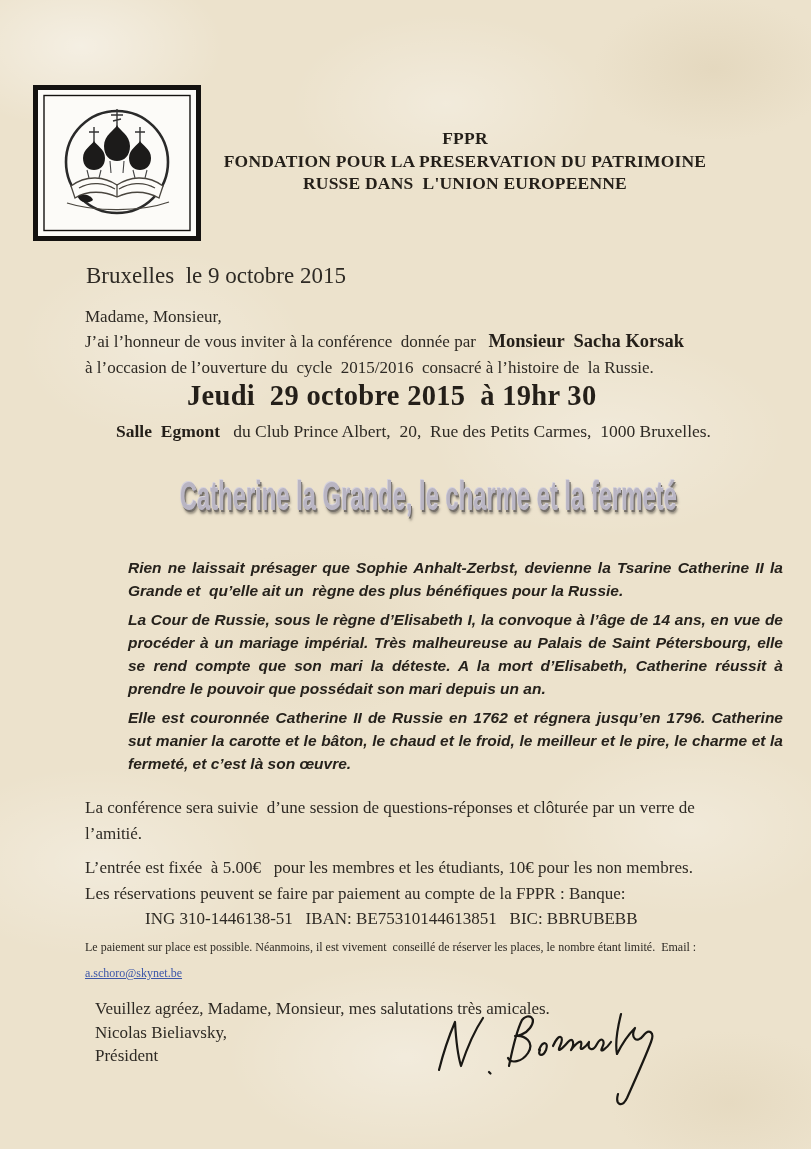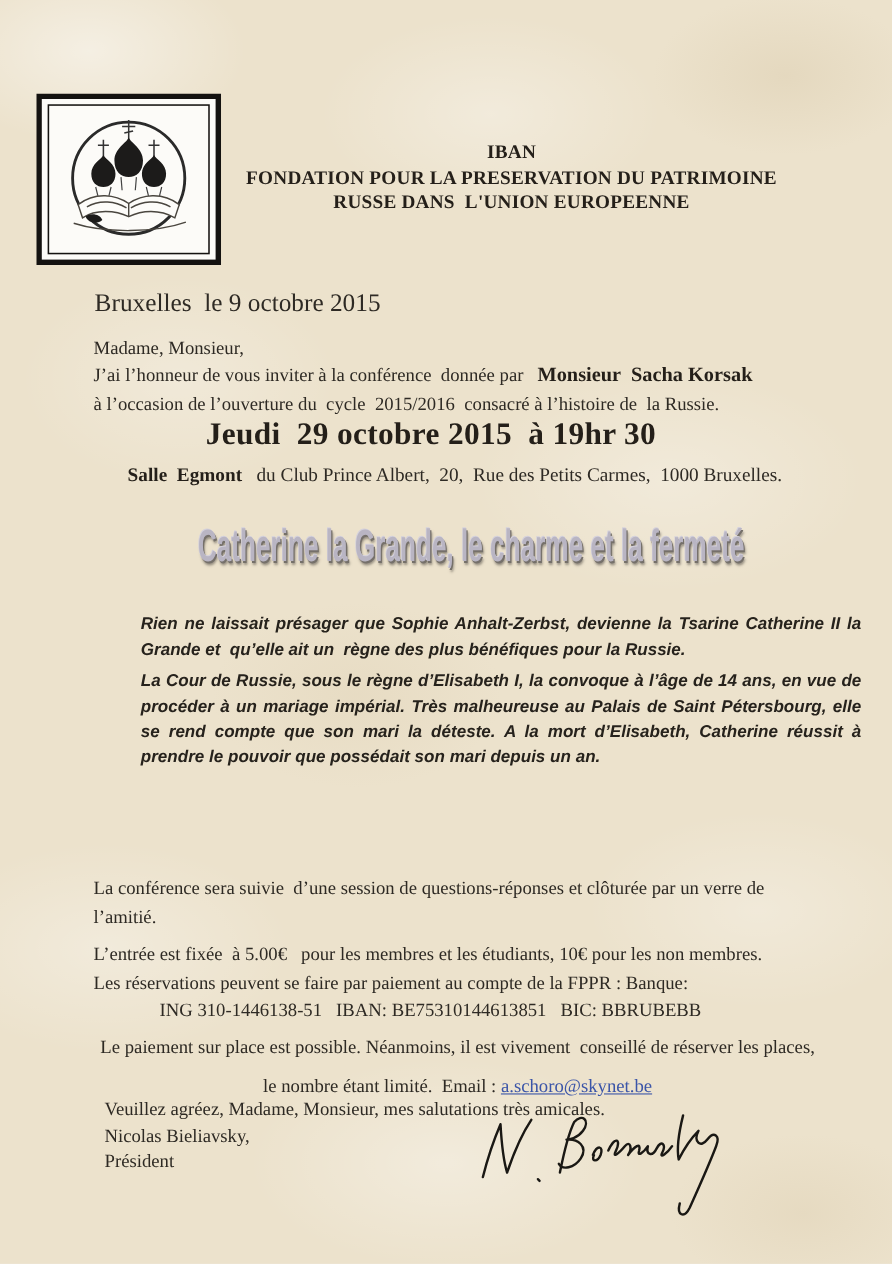--- a/index.html
+++ b/index.html
@@ -70,21 +70,21 @@
     font-style:italic;font-weight:bold;
     font-size:15.5px;line-height:23px;
     color:#26221c;text-align:justify;margin-left:43px;
   }
   .abstract p{margin:0 0 6px 0;}
 
   .followup{left:85px;top:795px;width:668px;font-size:17px;line-height:26px;}
   .pricing-1{left:85px;top:858px;font-size:17px;}
   .pricing-2{left:85px;top:884px;font-size:17px;}
   .bank-line{left:145px;top:909px;font-size:17px;}
-  .payment{left:85px;top:934px;width:662px;font-size:17px;line-height:36px;text-align:center;}
+  .payment{left:85px;top:934px;width:662px;font-size:12px;line-height:26px;}
   .email-link{color:#3b55a8;text-decoration:underline;cursor:pointer;}
 
   .signoff{left:95px;top:997px;font-size:17px;line-height:23.5px;}
   .signature{left:425px;top:1002px;}
 </style>
 </head>
 <body>
 
 <div class="page">
 
@@ -117,21 +117,21 @@
         <path d="M84,100 L84,112"></path>
         <path d="M46,103 C58,96 72,98 82,104" fill="none"></path>
         <path d="M86,104 C96,98 110,96 122,103" fill="none"></path>
         <path d="M34,118 C62,127 108,127 136,117" fill="none"></path>
       </g>
       <path d="M45,112 C50,108 58,110 60,115 C56,119 47,118 45,112 Z" fill="#1c1b1a"></path>
     </svg>
   </div>
 
   <div class="abs org-head">
-    <div class="pre">IBAN</div>
+    <div class="pre">FPPR</div>
     <div class="pre">FONDATION POUR LA PRESERVATION DU PATRIMOINE</div>
     <div class="pre">RUSSE DANS  L'UNION EUROPEENNE</div>
   </div>
 
   <div class="abs dateline pre">Bruxelles  le 9 octobre 2015</div>
 
   <div class="abs salutation pre">Madame, Monsieur,</div>
 
   <div class="abs invite-1"><span class="pre">J’ai l’honneur de vous inviter à la conférence  donnée par   </span><span class="speaker pre">Monsieur  Sacha Korsak</span></div>
   <div class="abs invite-2 pre">à l’occasion de l’ouverture du  cycle  2015/2016  consacré à l’histoire de  la Russie.</div>
@@ -140,20 +140,21 @@
 
   <div class="abs venue"><span class="venue-name pre">Salle  Egmont</span><span class="pre">   du Club Prince Albert,  20,  Rue des Petits Carmes,  1000 Bruxelles.</span></div>
 
   <div class="abs conf-title-wrap">
     <span class="conf-title">Catherine la Grande, le charme et la fermeté</span>
   </div>
 
   <div class="abs abstract">
     <p class="pre">Rien ne laissait présager que Sophie Anhalt-Zerbst, devienne la Tsarine Catherine II la Grande et  qu’elle ait un  règne des plus bénéfiques pour la Russie.</p>
     <p class="pre">La Cour de Russie, sous le règne d’Elisabeth I, la convoque à l’âge de 14 ans, en vue de procéder à un mariage impérial. Très malheureuse au Palais de Saint Pétersbourg, elle se rend compte que son mari la déteste. A la mort d’Elisabeth, Catherine réussit à prendre le pouvoir que possédait son mari depuis un an.</p>
+    <p class="pre">Elle est couronnée Catherine II de Russie en 1762 et régnera jusqu’en 1796. Catherine sut manier la carotte et le bâton, le chaud et le froid, le meilleur et le pire, le charme et la fermeté, et c’est là son œuvre.</p>
   </div>
 
   <div class="abs followup pre">La conférence sera suivie  d’une session de questions-réponses et clôturée par un verre de l’amitié.</div>
 
   <div class="abs pricing-1 pre">L’entrée est fixée  à 5.00€   pour les membres et les étudiants, 10€ pour les non membres.</div>
   <div class="abs pricing-2 pre">Les réservations peuvent se faire par paiement au compte de la FPPR : Banque:</div>
   <div class="abs bank-line pre">ING 310-1446138-51   IBAN: BE75310144613851   BIC: BBRUBEBB</div>
   <div class="abs payment"><span class="pre">Le paiement sur place est possible. Néanmoins, il est vivement  conseillé de réserver les places, le nombre étant limité.  Email : </span><a class="email-link pre">a.schoro@skynet.be</a></div>
 
   <div class="abs signoff">

